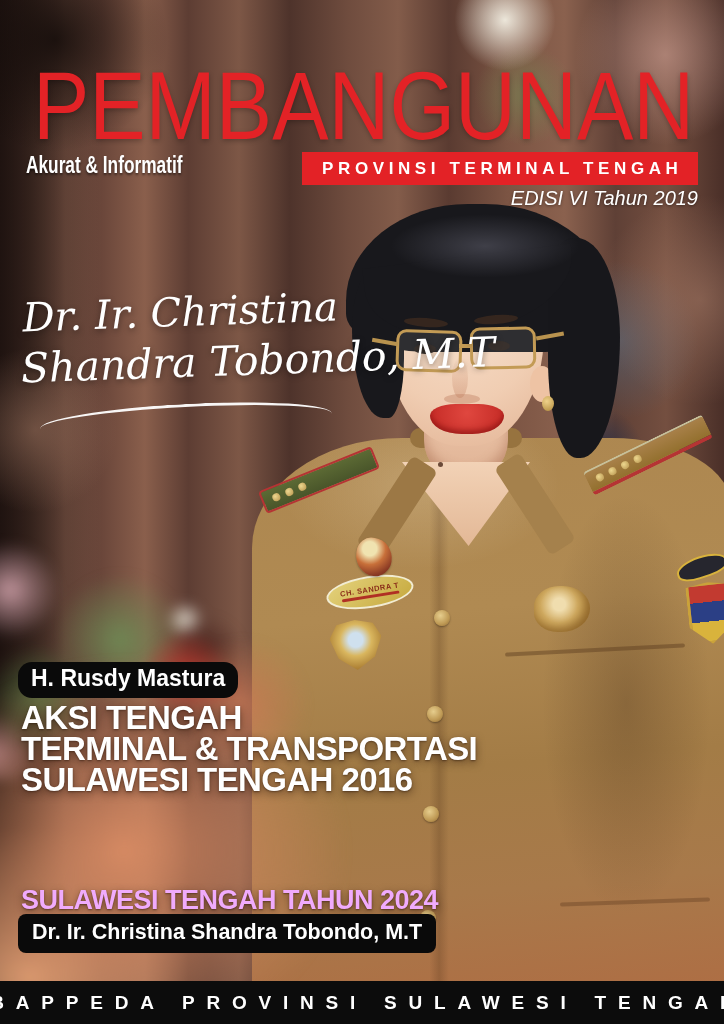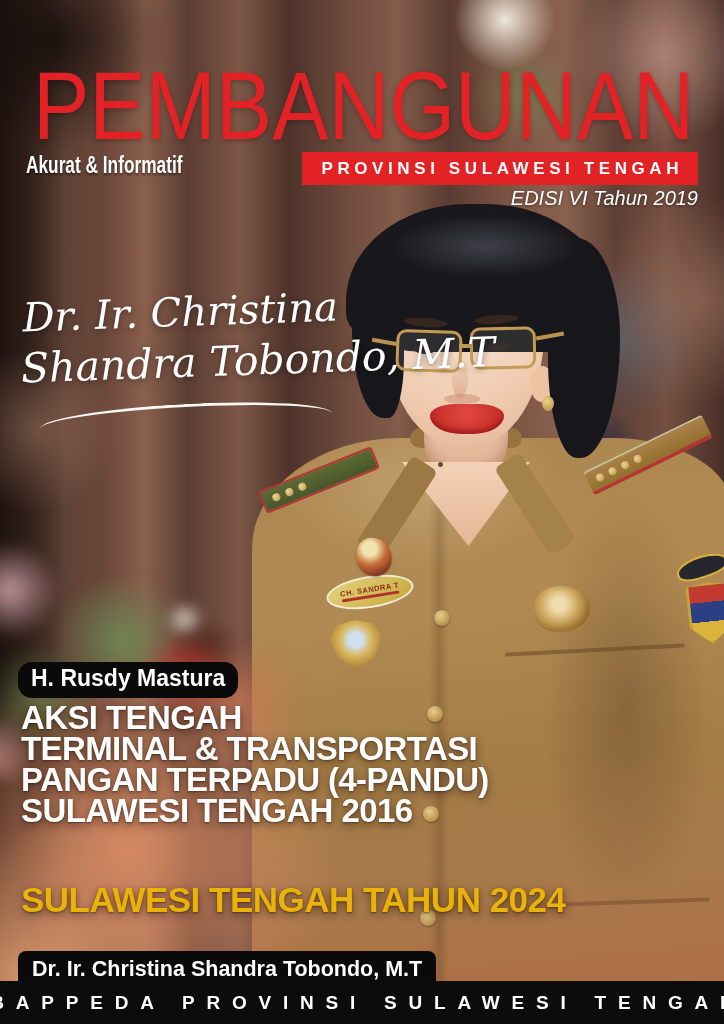--- a/index.html
+++ b/index.html
@@ -165,24 +165,24 @@
   
   .badge{background:var(--c-badge_bg,#0a0a0a);color:#fff;font-weight:bold;z-index:10;white-space:nowrap;}
   .badge-governor{left:18px;top:662px;font-size:23px;padding:3px 13px 6px;border-radius:14px;}
   .headline-primary{left:21px;top:702px;z-index:10;color:#fff;font-weight:bold;
     font-size:33px;line-height:31px;letter-spacing:-.6px;white-space:nowrap;
     text-shadow:0 3px 8px rgba(40,20,10,.55),0 1px 2px rgba(40,20,10,.5);}
   .headline-primary span{position:static!important;display:block;}
   .headline-secondary-title{left:21px;top:850px;z-index:10;color:#fff;font-weight:bold;
     font-size:39px;line-height:36px;letter-spacing:-1px;white-space:nowrap;
     text-shadow:0 3px 8px rgba(40,20,10,.55),0 1px 2px rgba(40,20,10,.5);}
-  .headline-secondary-sub{left:21px;top:887px;z-index:10;color:#eab308;font-weight:bold;
-    font-size:35px;line-height:26px;letter-spacing:-.5px;white-space:nowrap;
+  .headline-secondary-sub{left:21px;top:887px;z-index:10;color:#f0abfc;font-weight:bold;
+    font-size:27px;line-height:26px;letter-spacing:-.5px;white-space:nowrap;
     text-shadow:0 3px 8px rgba(40,20,10,.55),0 1px 2px rgba(40,20,10,.5);}
-  .badge-official{left:18px;top:914px;font-size:21.5px;padding:6px 14px 8px;border-radius:8px;margin-top:37px;}
+  .badge-official{left:18px;top:914px;font-size:21.5px;padding:6px 14px 8px;border-radius:8px;}
 
   
   .footer{left:0;right:0;top:981px;bottom:0;background:var(--c-footer_bg,#0c0c0c);
     display:flex;align-items:center;justify-content:center;z-index:12;}
   .footer span{position:static!important;color:#fff;font-weight:bold;font-size:19px;
     letter-spacing:.62em;margin-right:-.62em;white-space:nowrap;}
 </style>
 </head>
 <body>
 
@@ -248,36 +248,35 @@
     <div class="patch-arc"></div>
     <div class="patch-shield"></div>
   </div>
 
   <div class="flowers-left"></div>
   <div class="salmon-fg"></div>
 
   <div class="title">PEMBANGUNAN</div>
   <div class="tagline">Akurat &amp; Informatif</div>
   <div class="banner">
-    <span>PROVINSI SULAWESI TENGAH</span>
+    <span>PROVINSI TERMINAL TENGAH</span>
   </div>
   <div class="edition">EDISI VI Tahun 2019</div>
 
   <div class="signature">
     <span class="sig-1">Dr. Ir. Christina</span>
     <span class="sig-2">Shandra Tobondo, M.T</span>
   </div>
   <div class="sig-swoosh"></div>
 
   <div class="badge badge-governor">H. Rusdy Mastura</div>
 
   <div class="headline-primary">
     <span>AKSI TENGAH</span>
     <span>TERMINAL &amp; TRANSPORTASI</span>
-    <span>PANGAN TERPADU (4-PANDU)</span>
     <span>SULAWESI TENGAH 2016</span>
   </div>
 
   <div class="headline-secondary-sub">SULAWESI TENGAH TAHUN 2024</div>
 
   <div class="badge badge-official">Dr. Ir. Christina Shandra Tobondo, M.T</div>
 
   <div class="footer">
     <span>BAPPEDA PROVINSI SULAWESI TENGAH</span>
   </div>

